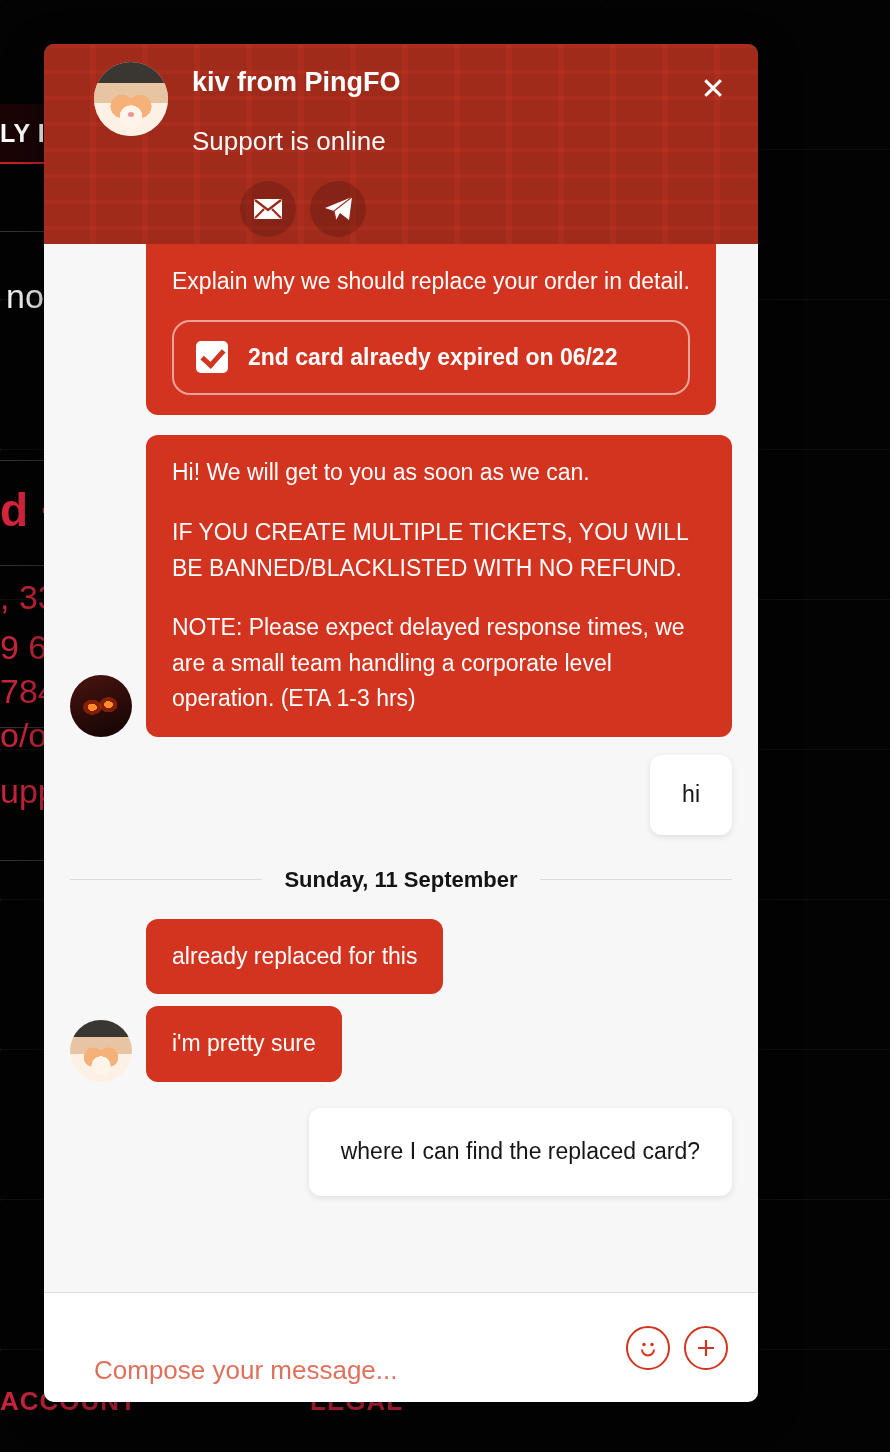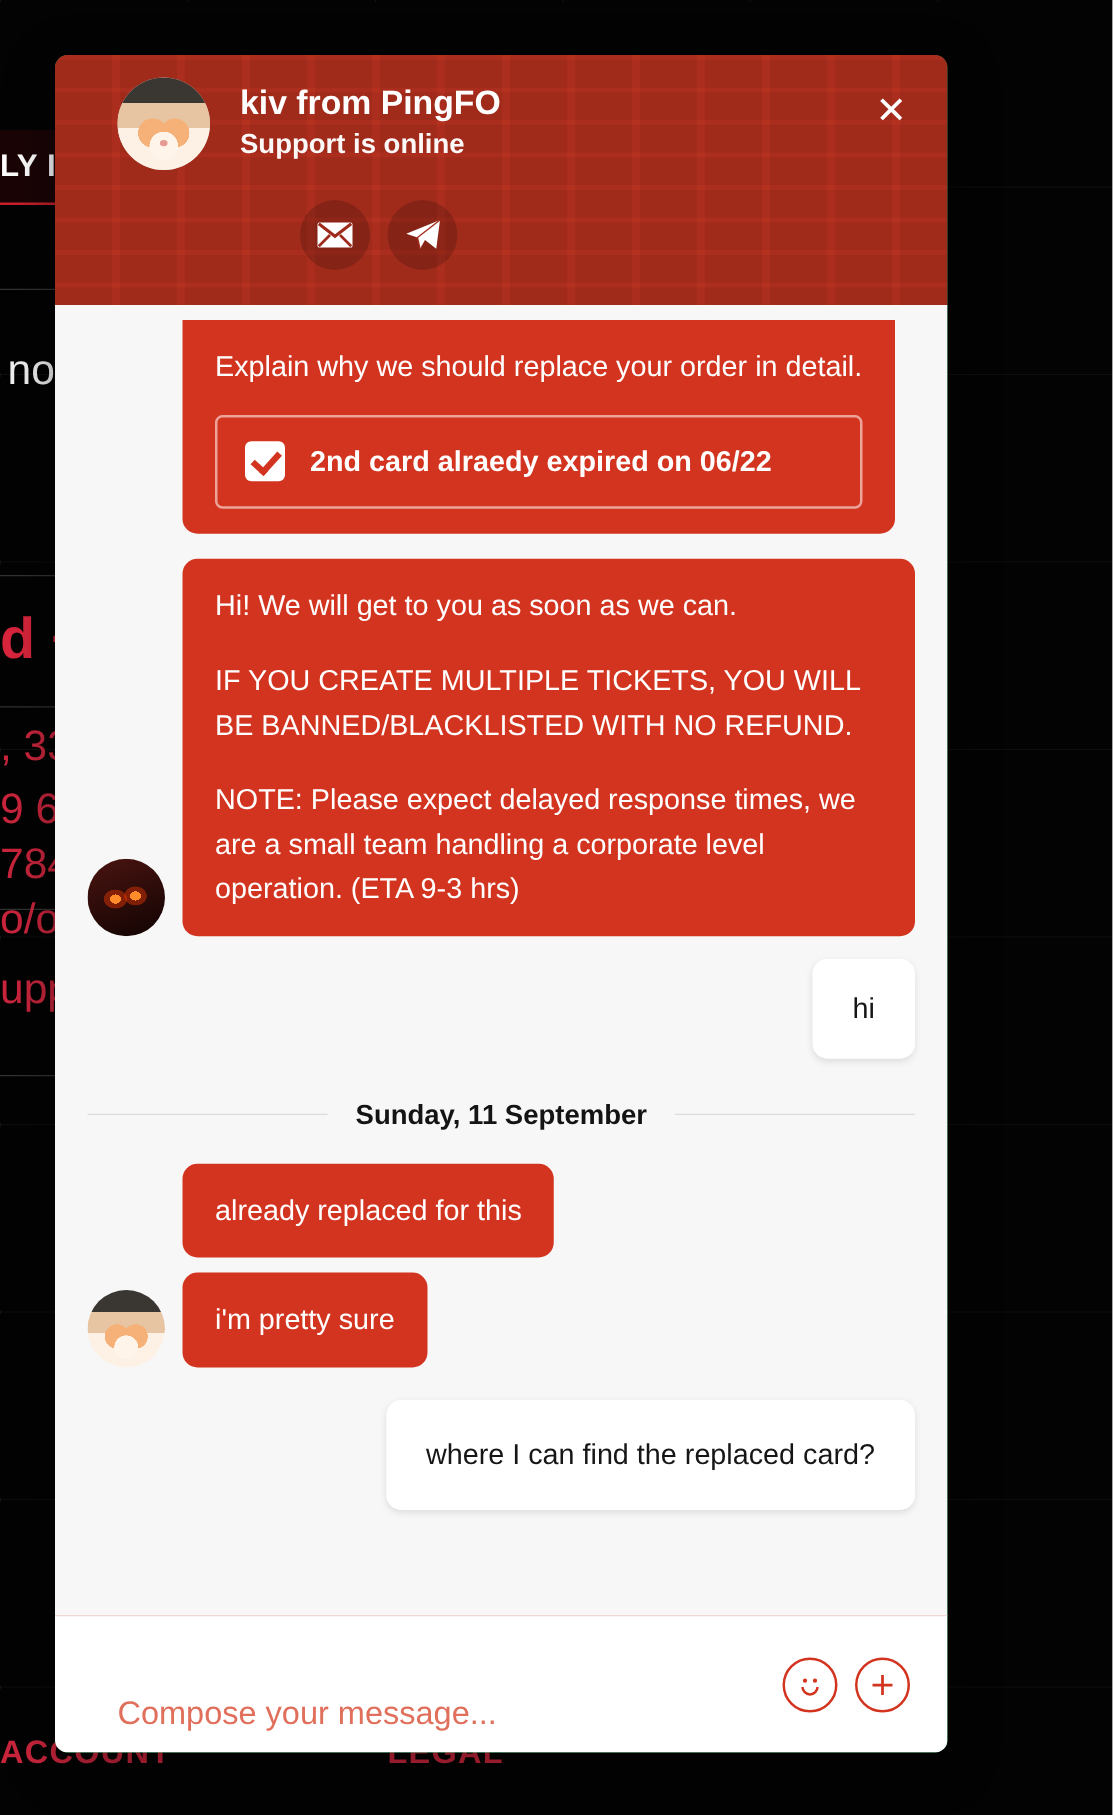--- a/index.html
+++ b/index.html
@@ -164,23 +164,23 @@
     padding-top: 4px;
   }
   .header-name {
     color: #ffffff;
     font-size: 27px;
     font-weight: bold;
     line-height: 1.2;
   }
   .header-status {
     color: #ffffff;
-    font-size: 22px;
-    font-weight: 700;
-    margin-top: 4px;
+    font-size: 26px;
+    font-weight: 400;
+    margin-top: 28px;
     opacity: 0.97;
   }
 
   .close-btn {
     position: absolute;
     right: 28px;
     top: 30px;
     width: 34px;
     height: 34px;
     color: #ffffff;
@@ -273,27 +273,27 @@
     color: #161616;
     box-shadow: 0 2px 6px rgba(0,0,0,0.10);
   }
   .bubble p { margin: 0; }
   .bubble p + p { margin-top: 24px; }
 
   
   .bubble.clipped-top {
     border-top-left-radius: 0;
     border-top-right-radius: 0;
-    margin-top: 12px;
+    margin-top: 0;
   }
 
   .option-box {
     margin-top: 20px;
     border: 2px solid rgba(255,255,255,0.55);
-    border-radius: 6px;
+    border-radius: 18px;
     padding: 18px 22px;
     display: flex;
     align-items: center;
   }
   .checkbox {
     width: 32px;
     height: 32px;
     flex: 0 0 32px;
     background: #ffffff;
     border-radius: 5px;
@@ -446,21 +446,21 @@
         </div>
       </div>
 
       <div class="msg-row left">
         <div class="avatar-slot">
           <div class="avatar-dark"></div>
         </div>
         <div class="bubble agent">
           <p>Hi! We will get to you as soon as we can.</p>
           <p>IF YOU CREATE MULTIPLE TICKETS, YOU WILL BE BANNED/BLACKLISTED WITH NO REFUND.</p>
-          <p>NOTE: Please expect delayed response times, we are a small team handling a corporate level operation. (ETA 9-3 hrs)</p>
+          <p>NOTE: Please expect delayed response times, we are a small team handling a corporate level operation. (ETA 1-3 hrs)</p>
         </div>
       </div>
 
       <div class="msg-row right" style="margin-bottom:10px;">
         <div class="bubble user" style="padding:22px 32px;text-align:right;">
           <p>hi</p>
         </div>
       </div>
 
       <div class="date-divider">

